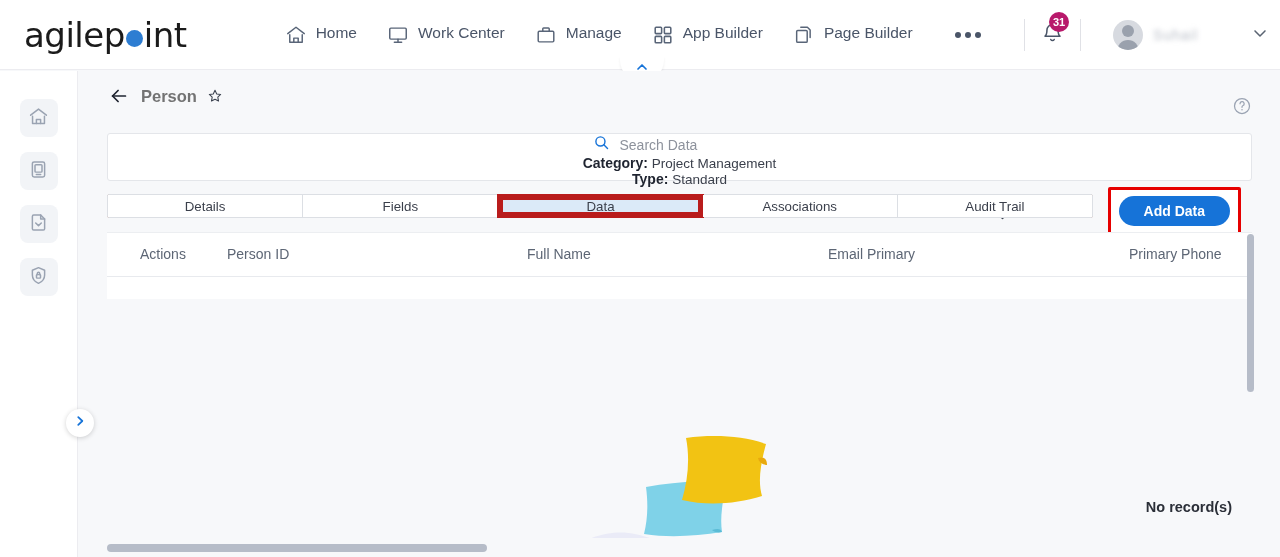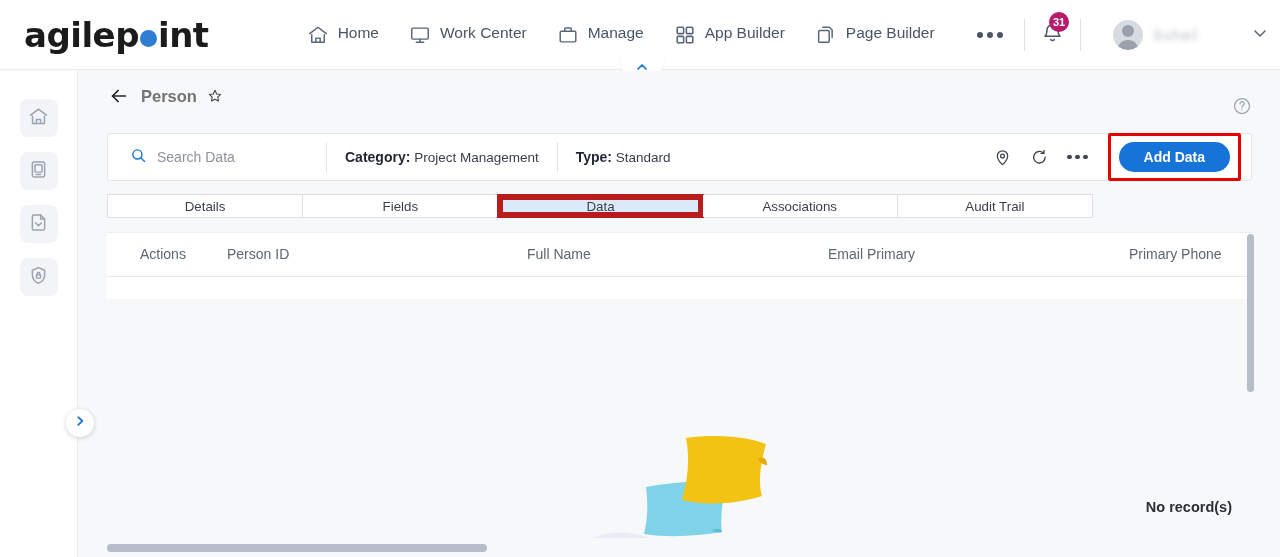--- a/index.html
+++ b/index.html
@@ -13,21 +13,21 @@
 
   
   .topnav {
     position: absolute; top: 0; left: 0; width: 1280px; height: 70px;
     background: #ffffff; display: flex; align-items: center;
     border-bottom: 1px solid #ececf0;
   }
   .logo { margin-left: 24px; display: flex; align-items: center; }
   .logo-text {
     font-size: 34px; letter-spacing: -0.5px; color: #1b1b1b;
-    font-weight: 700; font-family: "DejaVu Sans", sans-serif;
+    font-weight: 400; font-family: "DejaVu Sans", sans-serif;
     display: flex; align-items: center;
   }
   .logo-dot {
     display:inline-block; width: 17px; height: 17px; border-radius: 50%;
     background: #2d7dd2; margin: 0 1px; position: relative; top: 4px;
   }
   .nav-items { display: flex; align-items: center; margin-left: 98px; gap: 30px; }
   .nav-item {
     display: flex; gap: 9px;
     color: #4a5568; font-size: 15.5px; cursor: pointer;
@@ -91,21 +91,21 @@
   .page-head { display:flex; align-items:center; height:50px; padding-left:30px; }
   .back-arrow { cursor:pointer; display:flex; align-items:center; margin-right:11px;}
   .page-title { font-size:16.5px; font-weight:bold; color:#737373; }
   .star { margin-left:10px; cursor:pointer; display:flex; align-items:center;}
   .help-icon { position:absolute; right:28px; top:25px; cursor:pointer; }
 
   
   .toolbar {
     position:absolute; top:133px; left:107px; width:1145px; height:48px;
     background:#fff; border:1px solid #e4e6ea; border-radius:3px;
-    display:flex; align-items:center;
+    display:flex; align-items:center;flex-direction:column;
   }
   .search-box { display:flex; align-items:center; width:218px; padding-left:22px; gap:10px; cursor:text;}
   .search-ph { color:#8d929c; font-size:14px; }
   .tb-sep { width:1px; height:30px; background:#e2e4e8; }
   .meta { padding: 0 18px; font-size:13.5px; color:#3a3f4b; white-space:nowrap;}
   .meta b { font-weight:bold; color:#1f2430; font-size:14px;}
   .tb-right { margin-left:auto; display:flex; align-items:center; gap:18px; padding-right:12px; }
   .tb-icon { cursor:pointer; display:flex; align-items:center; }
   .dots3 { display:flex; gap:3.5px; cursor:pointer; }
   .dots3 i { width:4.5px; height:4.5px; background:#3c4350; border-radius:50%; display:block; }

